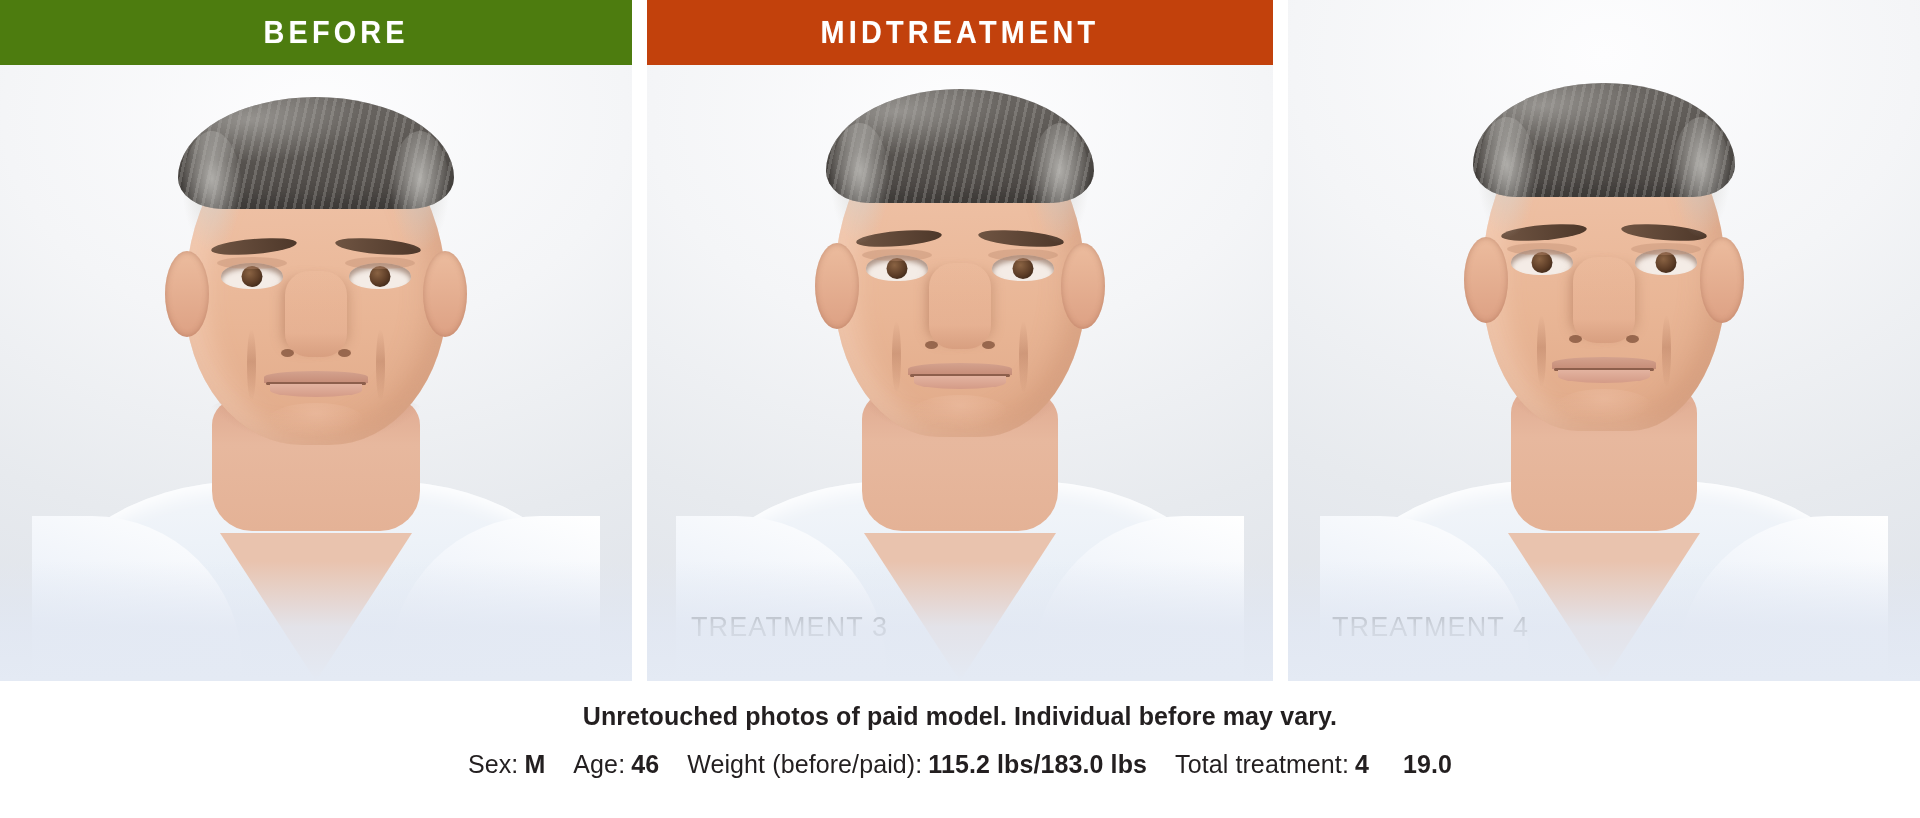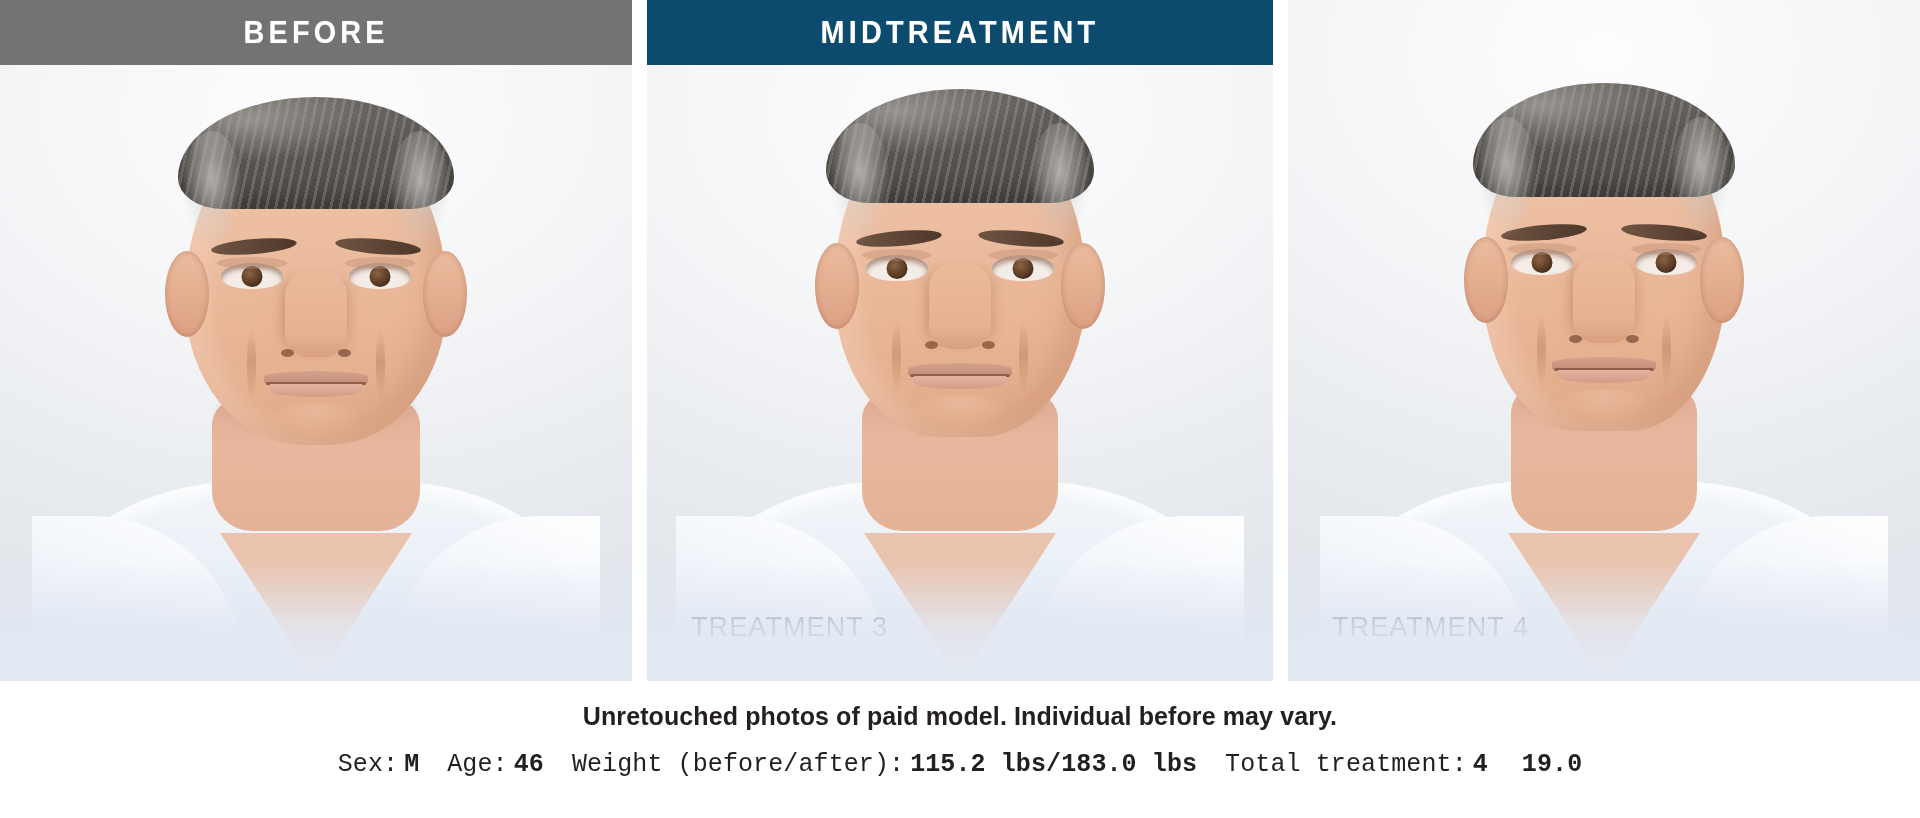--- a/index.html
+++ b/index.html
@@ -193,38 +193,38 @@
     display:flex;flex-direction:column;align-items:center;
   }
   .foot-line1{
     margin-top:21px;
     font-family:"Liberation Sans Narrow","Liberation Sans",sans-serif;
     font-weight:700;font-size:25px;color:#231f20;letter-spacing:.1px;
     white-space:nowrap;
   }
   .foot-line2{
     margin-top:19px;
-    font-family:Liberation Mono, monospace;
+    font-family:Liberation Sans, sans-serif;
     font-weight:400;font-size:25px;color:#231f20;letter-spacing:.1px;
     white-space:nowrap;display:flex;align-items:baseline;
   }
   .foot-line2 .grp{display:inline-flex;align-items:baseline;}
   .foot-line2 .lbl{font-weight:400;}
   .foot-line2 .val{font-weight:700;margin-left:6px;}
   .gap{display:inline-block;width:28px;}
 </style>
 </head>
 <body>
 
 <div id="stage">
 
   <div class="panel-row">
 
     <div class="panel p1">
-      <div class="band" style="background:#737373;">
+      <div class="band" style="background:#4d7c0f;padding-left:20px;">
         <span class="band-label">BEFORE</span>
       </div>
       <div class="photo">
         <div class="subject">
 
           <div class="torso">
             <div class="shoulderL"></div>
             <div class="shoulderR"></div>
             <div class="vneck"></div>
           </div>
@@ -262,21 +262,21 @@
           <div class="hair" style="bottom:472px;width:276px;height:112px;
                       border-radius:50% 50% 16% 16% / 72% 72% 28% 28%;">
             <div class="temple-gray" style="left:4px;top:34px;"></div>
             <div class="temple-gray" style="right:4px;top:34px;"></div>
           </div>
         </div>
       </div>
     </div>
 
     <div class="panel p2">
-      <div class="band" style="background:#0c4a6e;">
+      <div class="band" style="background:#c2410c;">
         <span class="band-label">MIDTREATMENT</span>
       </div>
       <div class="photo">
         <div class="subject">
 
           <div class="torso">
             <div class="shoulderL"></div>
             <div class="shoulderR"></div>
             <div class="vneck"></div>
           </div>
@@ -383,21 +383,21 @@
         <span class="lbl">Sex:</span>
         <span class="val">M</span>
       </span>
       <span class="gap"></span>
       <span class="grp">
         <span class="lbl">Age:</span>
         <span class="val">46</span>
       </span>
       <span class="gap"></span>
       <span class="grp">
-        <span class="lbl">Weight (before/after):</span>
+        <span class="lbl">Weight (before/paid):</span>
         <span class="val">115.2 lbs/183.0 lbs</span>
       </span>
       <span class="gap"></span>
       <span class="grp">
         <span class="lbl">Total treatment:</span>
         <span class="val">4</span>
       </span>
       <span class="gap"></span>
       <span class="grp">
         <span class="val">19.0</span>

